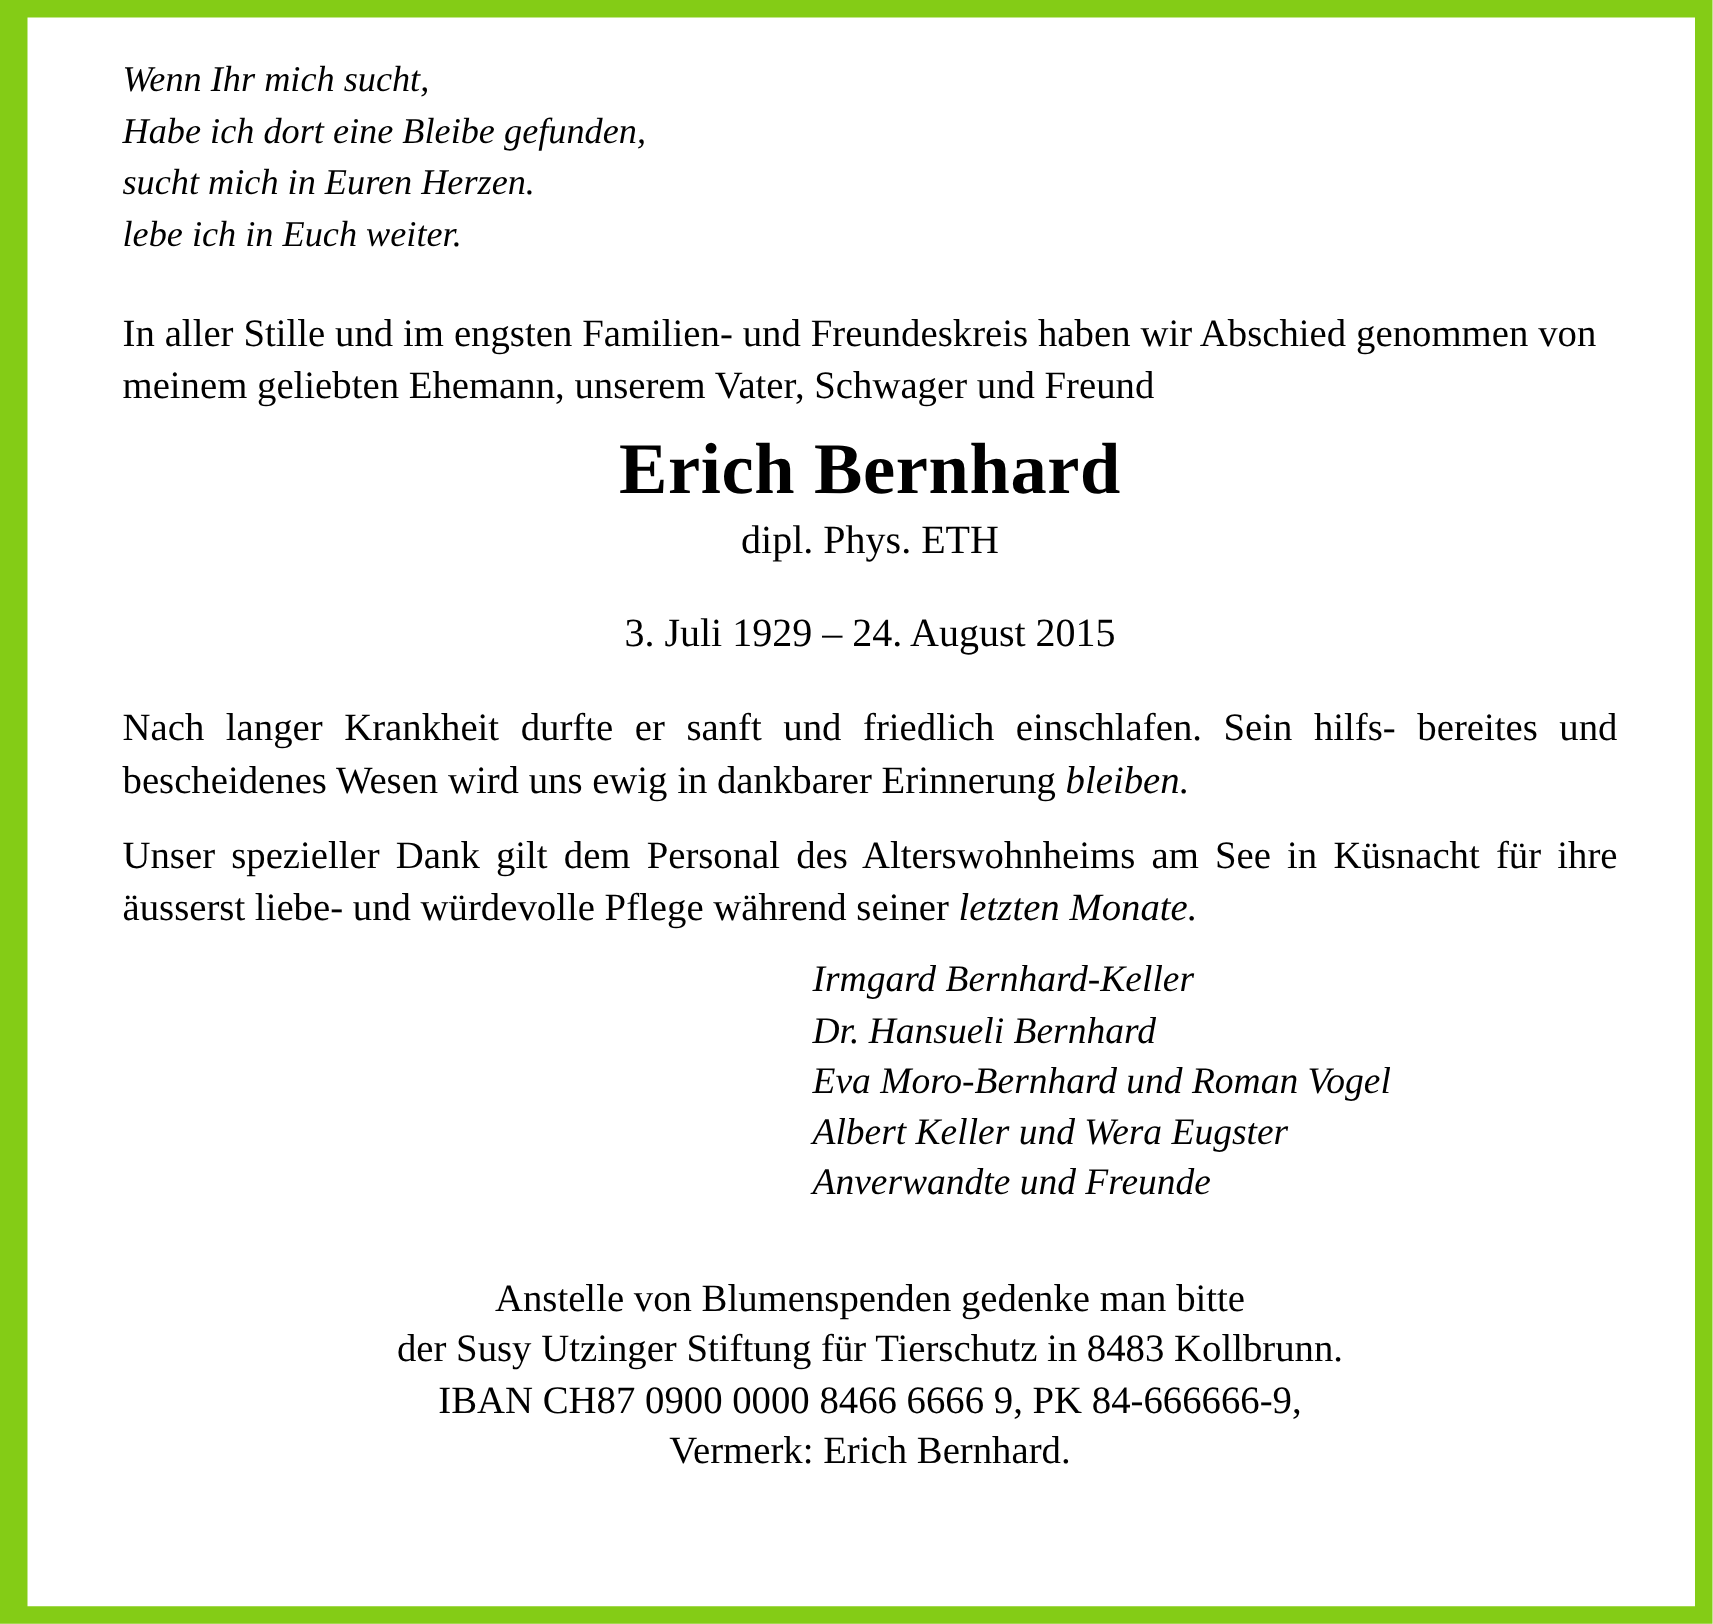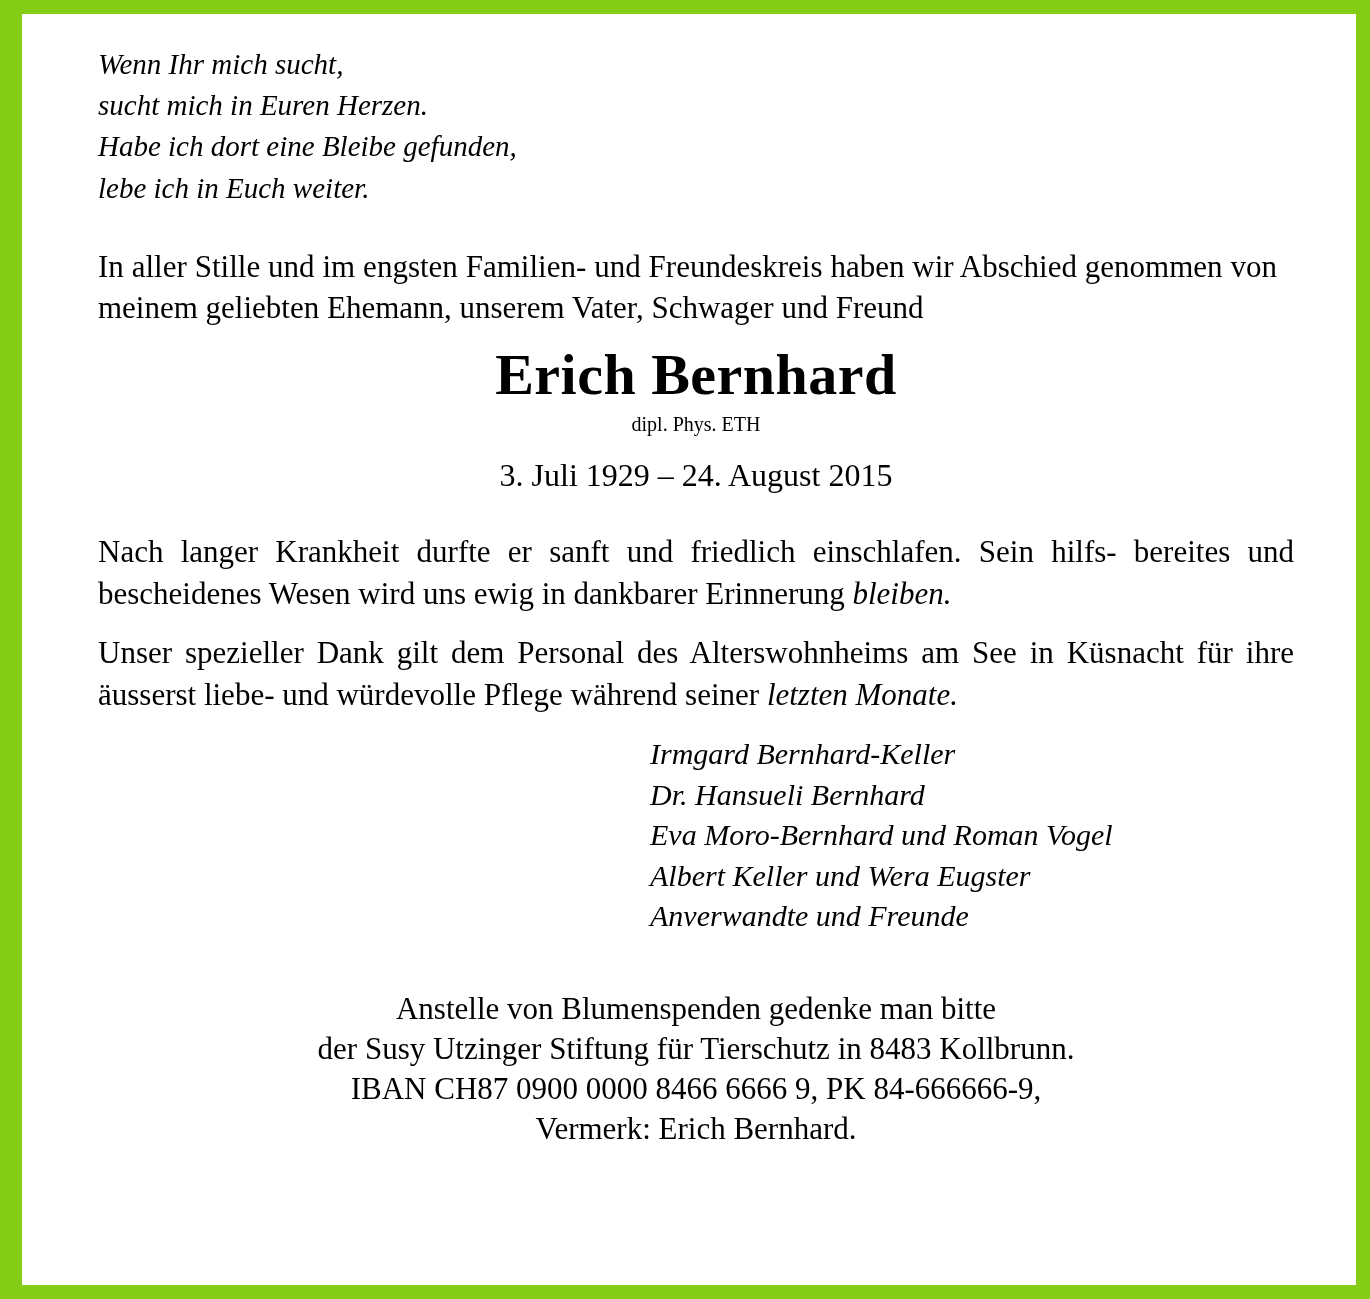--- a/index.html
+++ b/index.html
@@ -71,22 +71,22 @@
   .name {
     text-align: center;
     font-size: 58px;
     font-weight: bold;
     letter-spacing: 0.5px;
     margin: 10px 0 6px 0;
     line-height: 1.1;
   }
   .subtitle {
     text-align: center;
-    font-size: 20px;
-    margin: 0 0 20px 0;
+    font-size: 32px;
+    margin: 0 0 36px 0;
     line-height: 1.2;
   }
   .dates {
     text-align: center;
     font-size: 32px;
     margin: 0 0 36px 0;
     line-height: 1.2;
   }
 
   .para {
@@ -124,22 +124,22 @@
 </head>
 <body>
 
 <div class="page">
   <div class="frame-outer">
     <div class="frame-inner">
       <div class="content">
 
         <div class="poem">
           <div>Wenn Ihr mich sucht,</div>
+          <div>Habe ich dort eine Bleibe gefunden,</div>
           <div>sucht mich in Euren Herzen.</div>
-          <div>Habe ich dort eine Bleibe gefunden,</div>
           <div>lebe ich in Euch weiter.</div>
         </div>
 
         <div class="intro">
           <span>In aller Stille und im engsten Familien- und Freundeskreis haben wir Abschied</span>
           <span>genommen von meinem geliebten Ehemann, unserem Vater, Schwager</span>
           <span class="lastline">und Freund</span>
         </div>
 
         <div class="name">Erich Bernhard</div>

